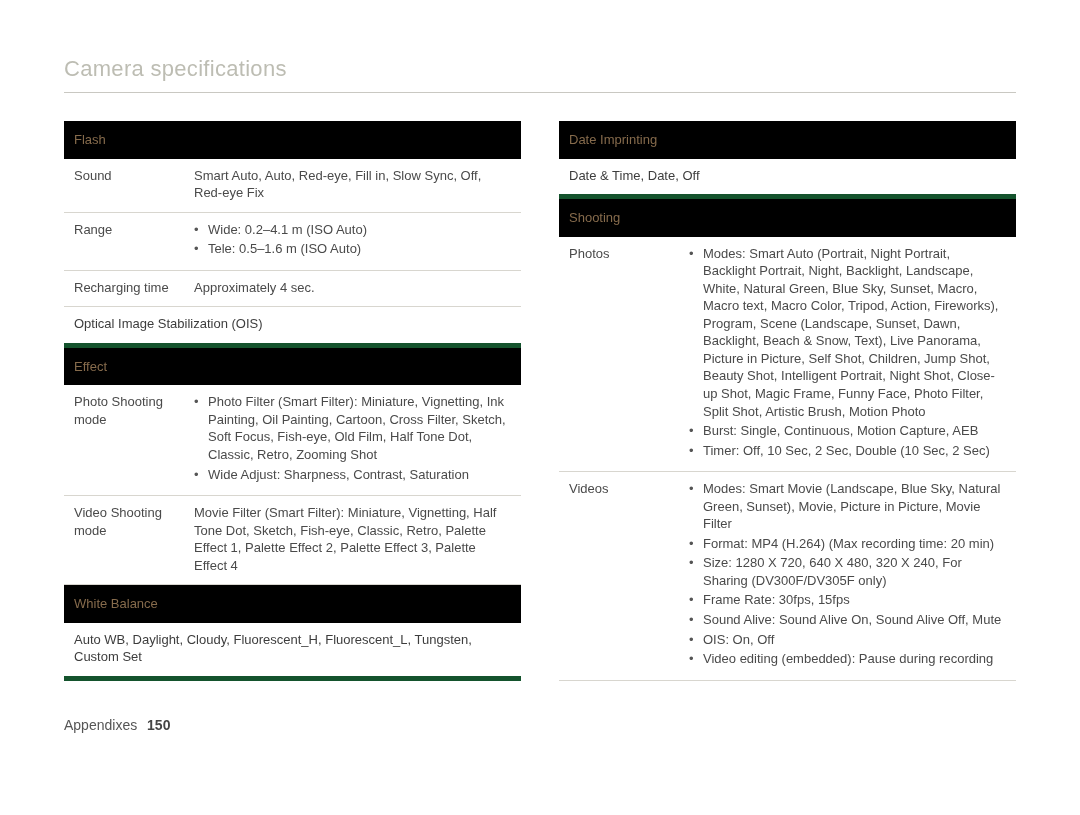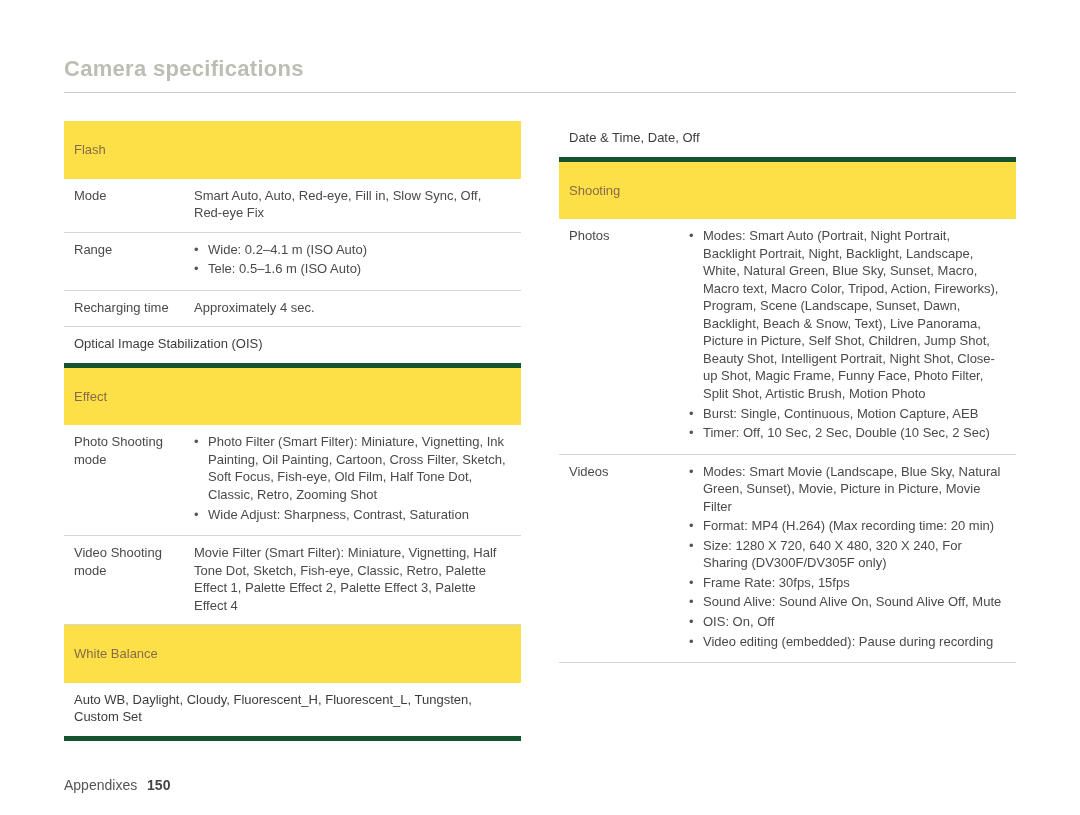--- a/index.html
+++ b/index.html
@@ -1,24 +1,24 @@
 <!DOCTYPE html>
 <html><head>
 <meta charset="utf-8">
 <style>
   * { box-sizing: border-box; margin: 0; padding: 0; }
   html, body { width: 1080px; height: 815px; background: #fff; font-family: Arial, Helvetica, sans-serif; color: #3d3d3d; }
   .page { padding: 56px 64px 20px 64px; }
-  .page-title { font-size: 22px; font-weight: 700; color: #bdbdb3; letter-spacing: 0.3px; margin-bottom: 10px; }
+  .page-title { font-size: 22px; font-weight: 400; color: #bdbdb3; letter-spacing: 0.3px; margin-bottom: 10px; }
   .rule { border: none; border-top: 1px solid #c9c8c2; margin-bottom: 28px; }
   .cols { display: flex; gap: 38px; }
   .col { flex: 1 1 0; }
   table.spec { width: 100%; border-collapse: collapse; font-size: 13px; line-height: 1.35; }
   table.spec td, table.spec th { text-align: left; vertical-align: top; font-weight: 400; }
-  .section-row td { background: #fde047; color: #866b4c; padding: 20px 10px; font-size: 13px; }
+  .section-row td { background: #000000; color: #866b4c; padding: 10px 10px; font-size: 13px; }
   .data-row td { padding: 8px 10px 10px 10px; border-bottom: 1px solid #d8d6cf; color: #4a4a4a; }
   .data-row td:first-child { width: 120px; color: #4a4a4a; }
   .full td { padding: 8px 10px 10px 10px; border-bottom: 5px solid #14532d; }
   ul.b { list-style: none; padding-left: 0; }
   ul.b li { position: relative; padding-left: 14px; margin-bottom: 2px; }
   ul.b li:before { content: "•"; position: absolute; left: 0; top: 0; color: #555; }
   .footer { text-align: left; font-size: 14px; color: #555; margin-top: 36px; }
   .footer .pn { font-weight: 600; color: #444; margin-left: 6px; }
 </style>
 </head>
@@ -30,21 +30,21 @@
 
   <div class="cols">
 
     <div class="col">
       <table class="spec">
         <tbody>
             <tr class="section-row">
           <td colspan="2">Flash</td>
         </tr>
         <tr class="data-row">
-          <td>Mode</td>
+          <td>Sound</td>
           <td>Smart Auto, Auto, Red-eye, Fill in, Slow Sync, Off, Red-eye Fix</td>
         </tr>
         <tr class="data-row">
           <td>Range</td>
           <td>
             <ul class="b">
               <li>Wide: 0.2–4.1 m (ISO Auto)</li>
               <li>Tele: 0.5–1.6 m (ISO Auto)</li>
             </ul>
           </td>
@@ -81,20 +81,23 @@
         <tr class="full">
           <td colspan="2">Auto WB, Daylight, Cloudy, Fluorescent_H, Fluorescent_L, Tungsten, Custom Set</td>
         </tr>
       </tbody>
         </table>
     </div>
 
     <div class="col">
       <table class="spec">
         <tbody>
+            <tr class="section-row">
+          <td colspan="2">Date Imprinting</td>
+        </tr>
         <tr class="full">
           <td colspan="2">Date &amp; Time, Date, Off</td>
         </tr>
 
         <tr class="section-row">
           <td colspan="2">Shooting</td>
         </tr>
         <tr class="data-row">
           <td>Photos</td>
           <td>

